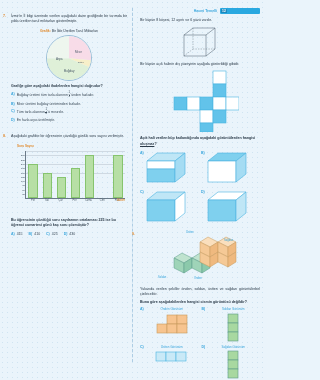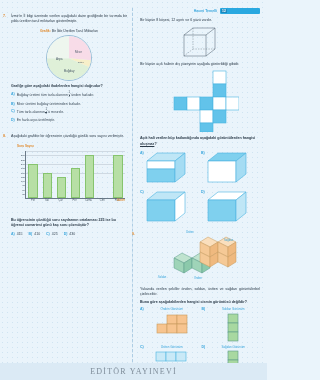--- a/index.html
+++ b/index.html
@@ -408,16 +408,13 @@
               <rect x="12" y="1" width="10" height="9"></rect>
               <rect x="12" y="10" width="10" height="9"></rect>
               <rect x="12" y="19" width="10" height="9"></rect>
             </g>
           </svg>
         </div>
       </div>
     </div>
   </div>
 
-  <div class="footer">
-    <span class="footer-txt">EDİTÖR YAYINEVİ</span>
-  </div>
 </div>
 
 </body></html>

